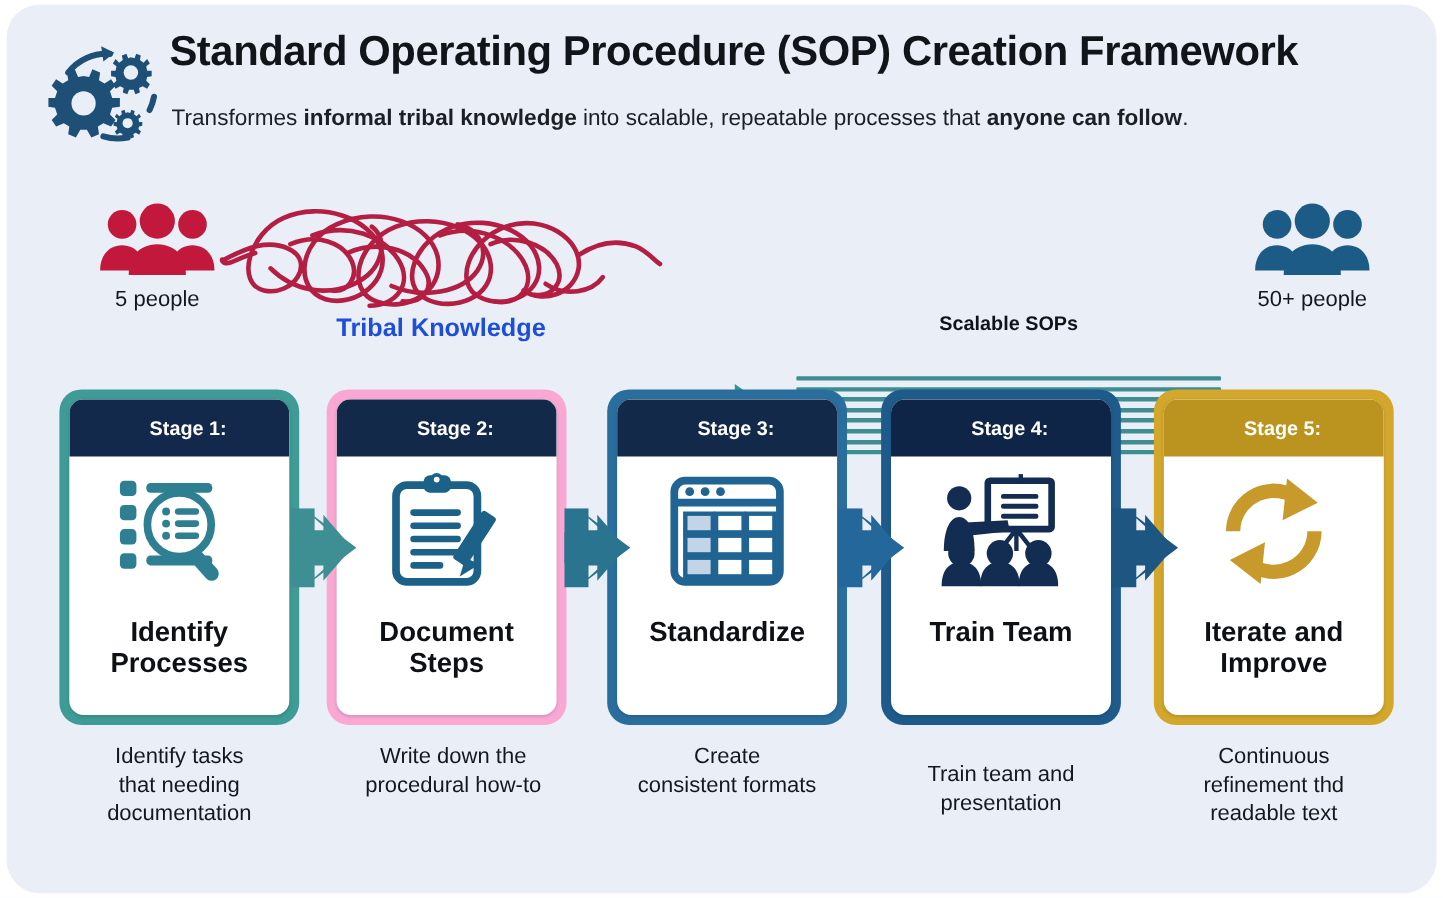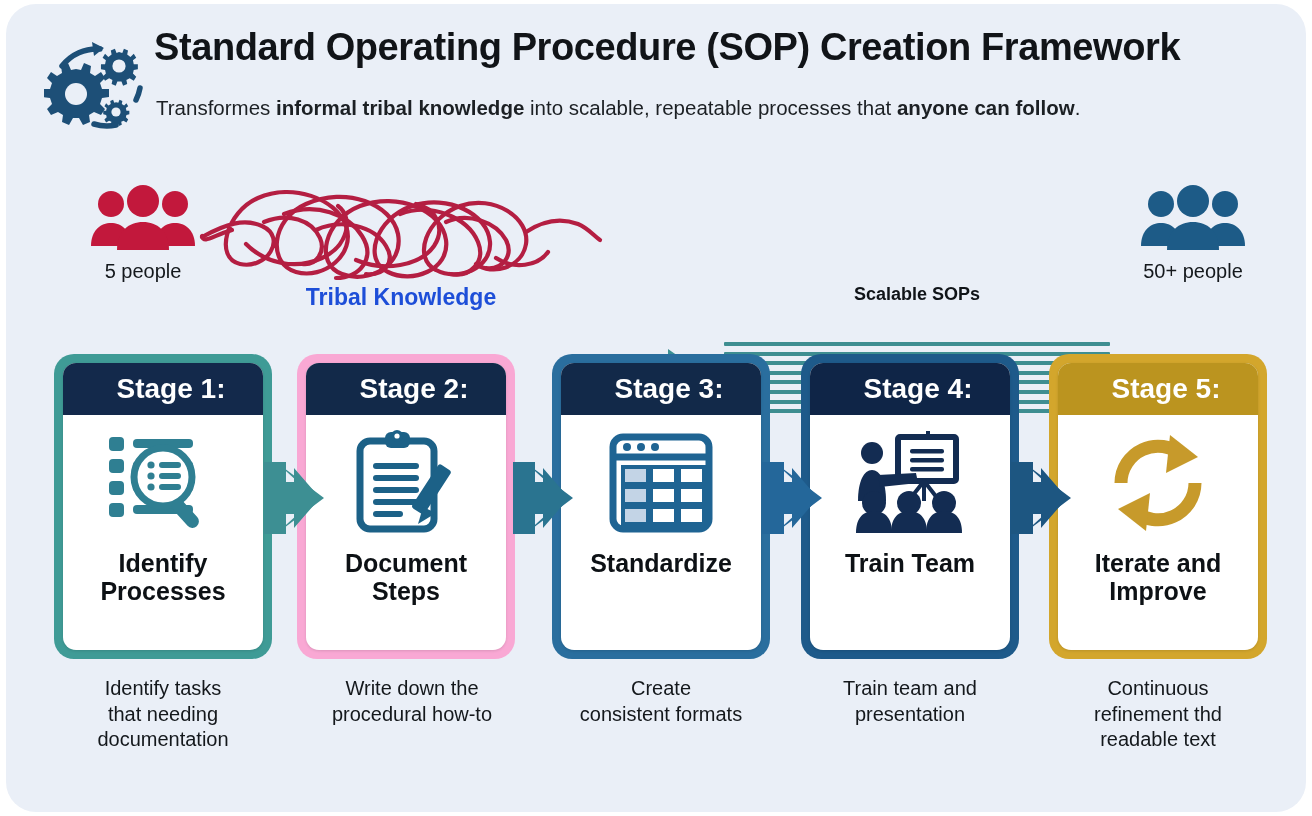--- a/index.html
+++ b/index.html
@@ -70,29 +70,29 @@
   .stage-inner {
     width: 100%; height: 100%;
     background: #ffffff;
     border-radius: 13px;
     overflow: hidden;
     display: flex; flex-direction: column;
     box-shadow: 0 1px 3px rgba(0,0,0,0.12);
   }
   .stage-head {
     height: 52px; display: flex; align-items: center; justify-content: center;
-    color: #ffffff; font-size: 28px; font-weight: bold; padding-left: 16px;
+    color: #ffffff; font-size: 18px; font-weight: bold; padding-left: 16px;
   }
   .stage-body {
     flex: 1; display: flex; flex-direction: column;
     align-items: center; justify-content: flex-start; padding-top: 14px;
   }
   .stage-icon { width: 112px; height: 108px; }
   .stage-title {
-    margin-top: 12px; text-align: center; line-height: 1.13;
+    margin-top: 24px; text-align: center; line-height: 1.13;
     font-size: 25px; font-weight: bold; color: #0d1115;
   }
   .stage-caption {
     position: absolute; top: 322px; width: 250px;
     text-align: center; font-size: 20px; line-height: 1.28; color: #14181c;
   }
   .connector { position: absolute; top: 108px; width: 60px; height: 72px; }
 </style>
 </head>
 <body>
@@ -307,21 +307,21 @@
                   <circle cx="55" cy="74" r="12"></circle>
                   <path d="M37,104 C37,88 45,82 55,82 C65,82 73,88 73,104 Z"></path>
                   <circle cx="90" cy="74" r="12"></circle>
                   <path d="M72,104 C72,88 80,82 90,82 C100,82 108,88 108,104 Z"></path>
                 </g>
               </svg></div>
             <div class="stage-title">Train Team</div>
           </div>
         </div>
       </div>
-      <div class="stage-caption" style="left: 779px;">Train team and<br>presentation</div>
+      <div class="stage-caption" style="left: 779px; margin-top: 16px;">Train team and<br>presentation</div>
       <div class="stage" style="left: 1043px; background: rgb(211, 166, 44);">
         <div class="stage-inner">
           <div class="stage-head" style="background: rgb(187, 148, 31);">Stage 5:</div>
           <div class="stage-body">
             <div class="stage-icon"><svg viewBox="0 0 112 108" width="112" height="108">
                 <g fill="none" stroke="#c79a2b" stroke-width="13" stroke-linecap="butt">
                   <path d="M19,54 A37,37 0 0 1 80,26"></path>
                   <path d="M93,54 A37,37 0 0 1 32,82"></path>
                 </g>
                 <g fill="#c79a2b">

